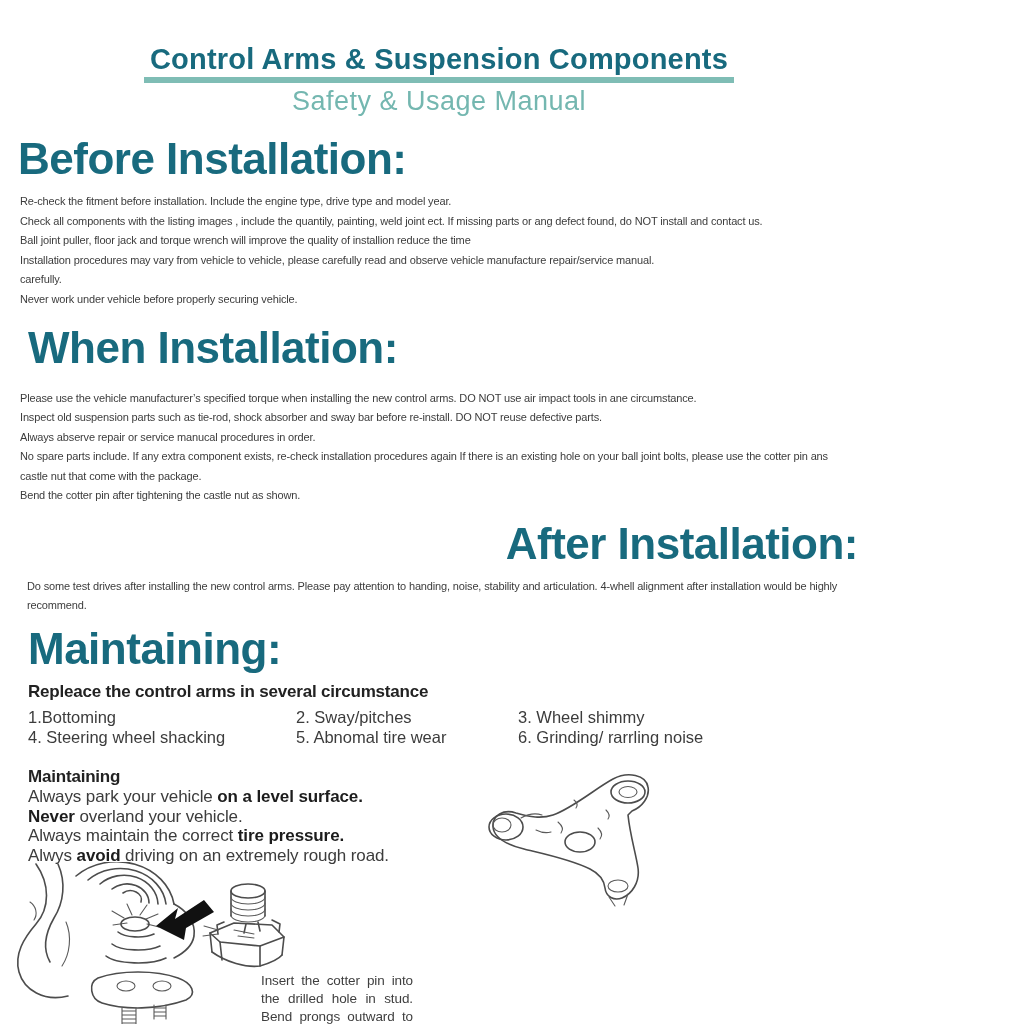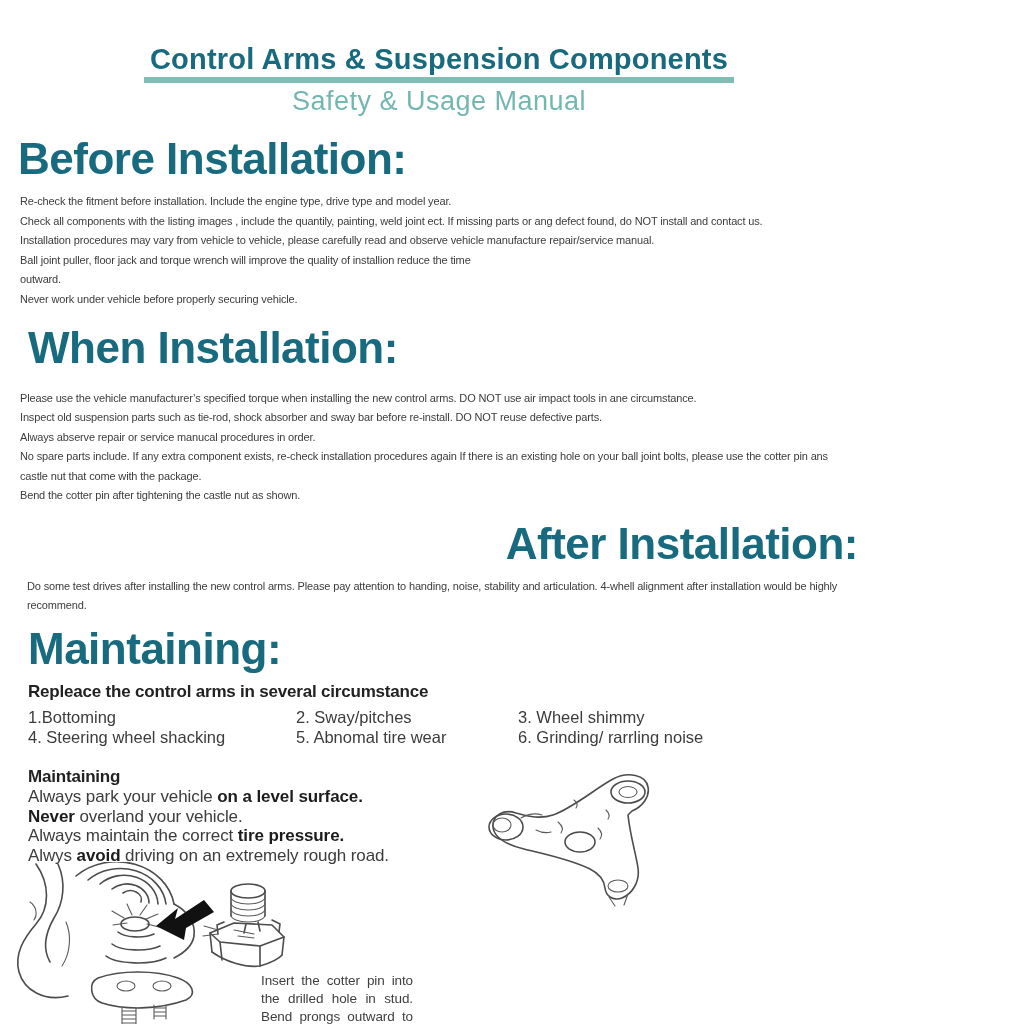--- a/index.html
+++ b/index.html
@@ -103,23 +103,23 @@
   <div class="header">
     <div class="doc-title">Control Arms &amp; Suspension Components</div>
     <div class="doc-subtitle">Safety &amp; Usage Manual</div>
   </div>
 
   <div class="section">
     <h2 class="h-before">Before Installation:</h2>
     <div class="body-copy">
       <p>Re-check the fitment before installation. Include the engine type, drive type and model year.</p>
       <p>Check all components with the listing images , include the quantily, painting, weld joint ect. If missing parts or ang defect found, do NOT install and contact us.</p>
+      <p>Ball joint puller, floor jack and torque wrench will improve the quality of installion reduce the time</p>
       <p>Installation procedures may vary from vehicle to vehicle, please carefully read and observe vehicle manufacture repair/service manual.</p>
-      <p>Ball joint puller, floor jack and torque wrench will improve the quality of installion reduce the time</p>
-      <p>outward.</p>
+      <p>carefully.</p>
       <p>Never work under vehicle before properly securing vehicle.</p>
     </div>
   </div>
 
   <div class="section">
     <h2 class="h-when">When Installation:</h2>
     <div class="body-copy gap-lg">
       <p>Please use the vehicle manufacturer’s specified torque when installing the new control arms. DO NOT use air impact tools in ane circumstance.</p>
       <p>Inspect old suspension parts such as tie-rod, shock absorber and  sway bar before re-install. DO NOT reuse defective parts.</p>
       <p>Always abserve repair or service manucal procedures in order.</p>

